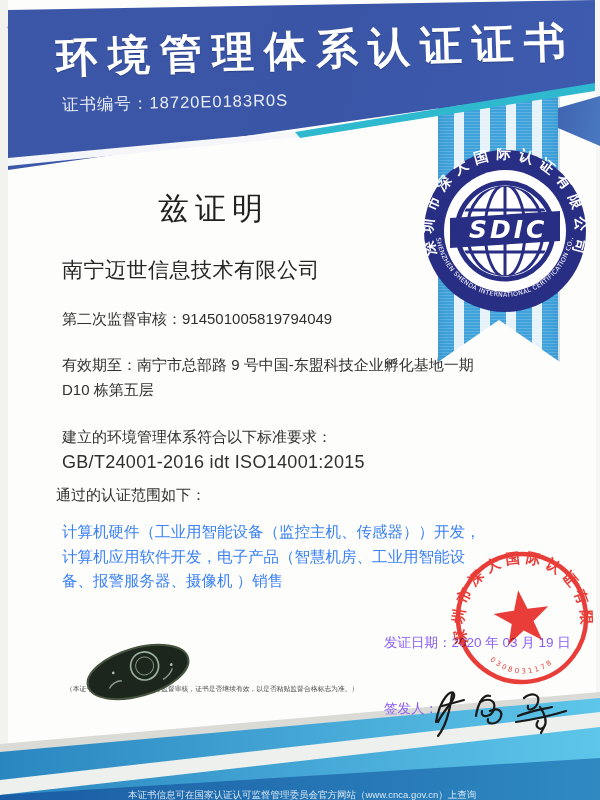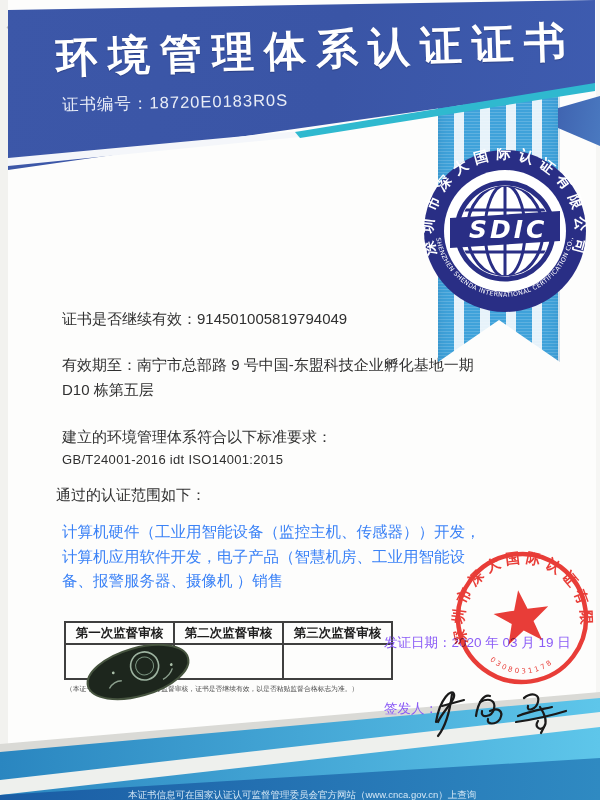--- a/index.html
+++ b/index.html
@@ -40,21 +40,21 @@
   
   .badge{left:422px;top:148px;width:166px;height:166px;z-index:4;}
 
   
   .certify{left:158px;top:188px;font-size:31px;letter-spacing:6px;color:#1f1f1f;font-weight:500;}
   .company{left:62px;top:256px;font-size:21px;color:#262626;letter-spacing:.5px;}
   .line15{font-size:15px;color:#303030;}
   .credit{left:62px;top:310px;}
   .address{left:62px;top:352px;width:424px;line-height:25px;}
   .std-intro{left:62px;top:428px;font-family:Liberation Serif, serif;}
-  .std-code{left:62px;top:452px;font-size:13px;letter-spacing:.3px;}
+  .std-code{left:62px;top:452px;font-size:18px;letter-spacing:.3px;}
   .scope-intro{left:56px;top:486px;}
   .scope{left:62px;top:520px;width:424px;font-size:15.5px;line-height:24.5px;color:#3b82f6;}
 
   
   table.audit{left:64px;top:621px;position:absolute;border-collapse:collapse;z-index:5;}
   table.audit th{border:2px solid #3f3f3f;width:107px;height:20px;font-size:12.5px;
     font-weight:700;color:#1d1d1d;text-align:center;padding:0;}
   table.audit td{border:2px solid #3f3f3f;height:33px;padding:0;}
   .sticker{left:80px;top:640px;width:116px;height:64px;z-index:6;}
   .note{left:66px;top:684px;font-size:6.8px;color:#4c4c4c;white-space:nowrap;z-index:5;}
@@ -128,49 +128,37 @@
       <text x="47" y="90" fill="#ffffff" font-size="25" font-weight="bold" font-style="italic" font-family="DejaVu Sans, sans-serif" letter-spacing="3">SDIC</text>
     </g>
     <text fill="#ffffff" font-size="14.5" font-weight="bold" letter-spacing="7" font-family="sans-serif">
       <textPath href="#arcTop" startOffset="4">深圳市深大国际认证有限公司</textPath>
     </text>
     <text fill="#ffffff" font-size="6.2" letter-spacing=".4" font-family="DejaVu Sans, sans-serif">
       <textPath href="#arcBottom" startOffset="2">SHENZHEN SHENDA INTERNATIONAL CERTIFICATION CO.,LTD</textPath>
     </text>
   </svg>
 
+  <div class="abs certify">兹证明</div>
+  <div class="abs company">南宁迈世信息技术有限公司</div>
 
   <div class="abs line15 credit">
-    <span>证书是否继续有效：</span><span>914501005819794049</span>
+    <span>第二次监督审核：</span><span>914501005819794049</span>
   </div>
 
   <div class="abs line15 address">
     <span>有效期至：</span><span>南宁市总部路 9 号中国-东盟科技企业孵化基地一期 D10 栋第五层</span>
   </div>
 
   <div class="abs line15 std-intro">建立的环境管理体系符合以下标准要求：</div>
   <div class="abs std-code">GB/T24001-2016 idt ISO14001:2015</div>
 
   <div class="abs line15 scope-intro">通过的认证范围如下：</div>
   <div class="abs scope">计算机硬件（工业用智能设备（监控主机、传感器））开发，计算机应用软件开发，电子产品（智慧机房、工业用智能设备、报警服务器、摄像机 ）销售</div>
 
-  <table class="audit">
-    <tbody>
-        <tr>
-      <th>第一次监督审核</th>
-      <th>第二次监督审核</th>
-      <th>第三次监督审核</th>
-    </tr>
-    <tr>
-      <td></td>
-      <td></td>
-      <td></td>
-    </tr>
-  </tbody>
-    </table>
 
   <svg class="abs sticker" viewBox="0 0 116 64">
     <g transform="rotate(-16 58 32)">
       <ellipse cx="58" cy="32" rx="52" ry="24" fill="#1d261d"></ellipse>
       <ellipse cx="58" cy="32" rx="52" ry="24" fill="none" stroke="#46543f" stroke-width="2"></ellipse>
       <circle cx="66" cy="28" r="14" fill="none" stroke="#9db3a0" stroke-width="1.6"></circle>
       <circle cx="66" cy="28" r="9" fill="none" stroke="#7b9480" stroke-width="1"></circle>
       <path d="M26,40 q6,-6 14,-4" stroke="#8ca08e" stroke-width="1.4" fill="none"></path>
       <path d="M80,46 q8,-2 12,-8" stroke="#8ca08e" stroke-width="1.4" fill="none"></path>
       <circle cx="34" cy="26" r="1.4" fill="#aabfa9"></circle>

